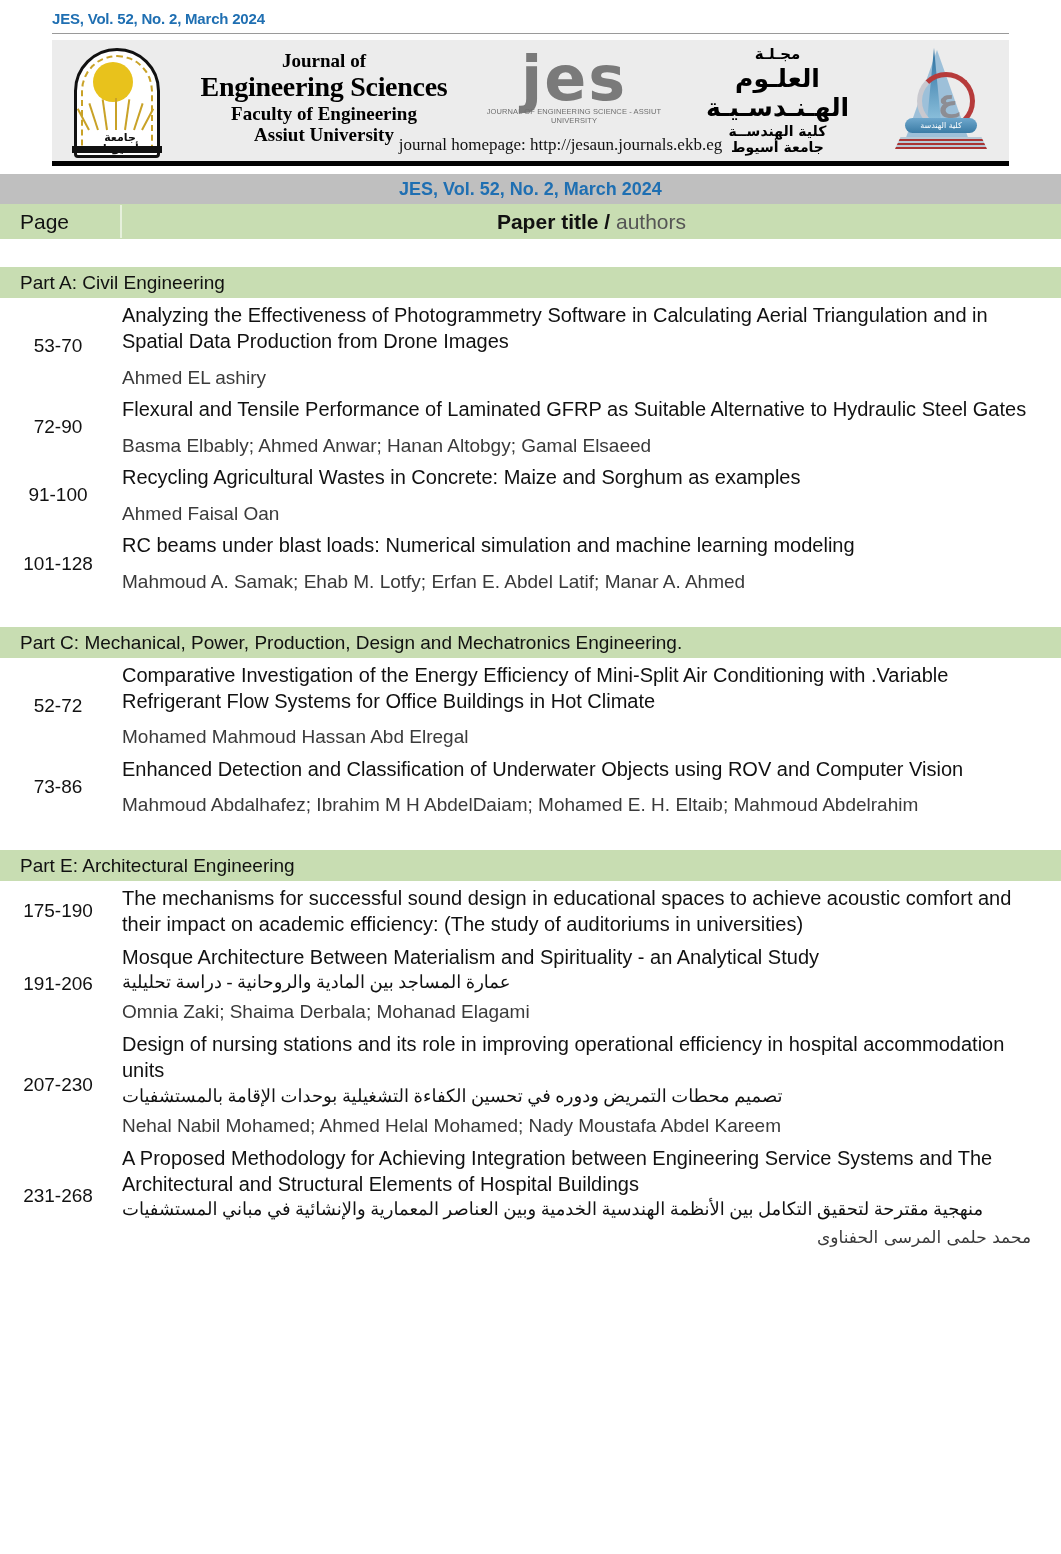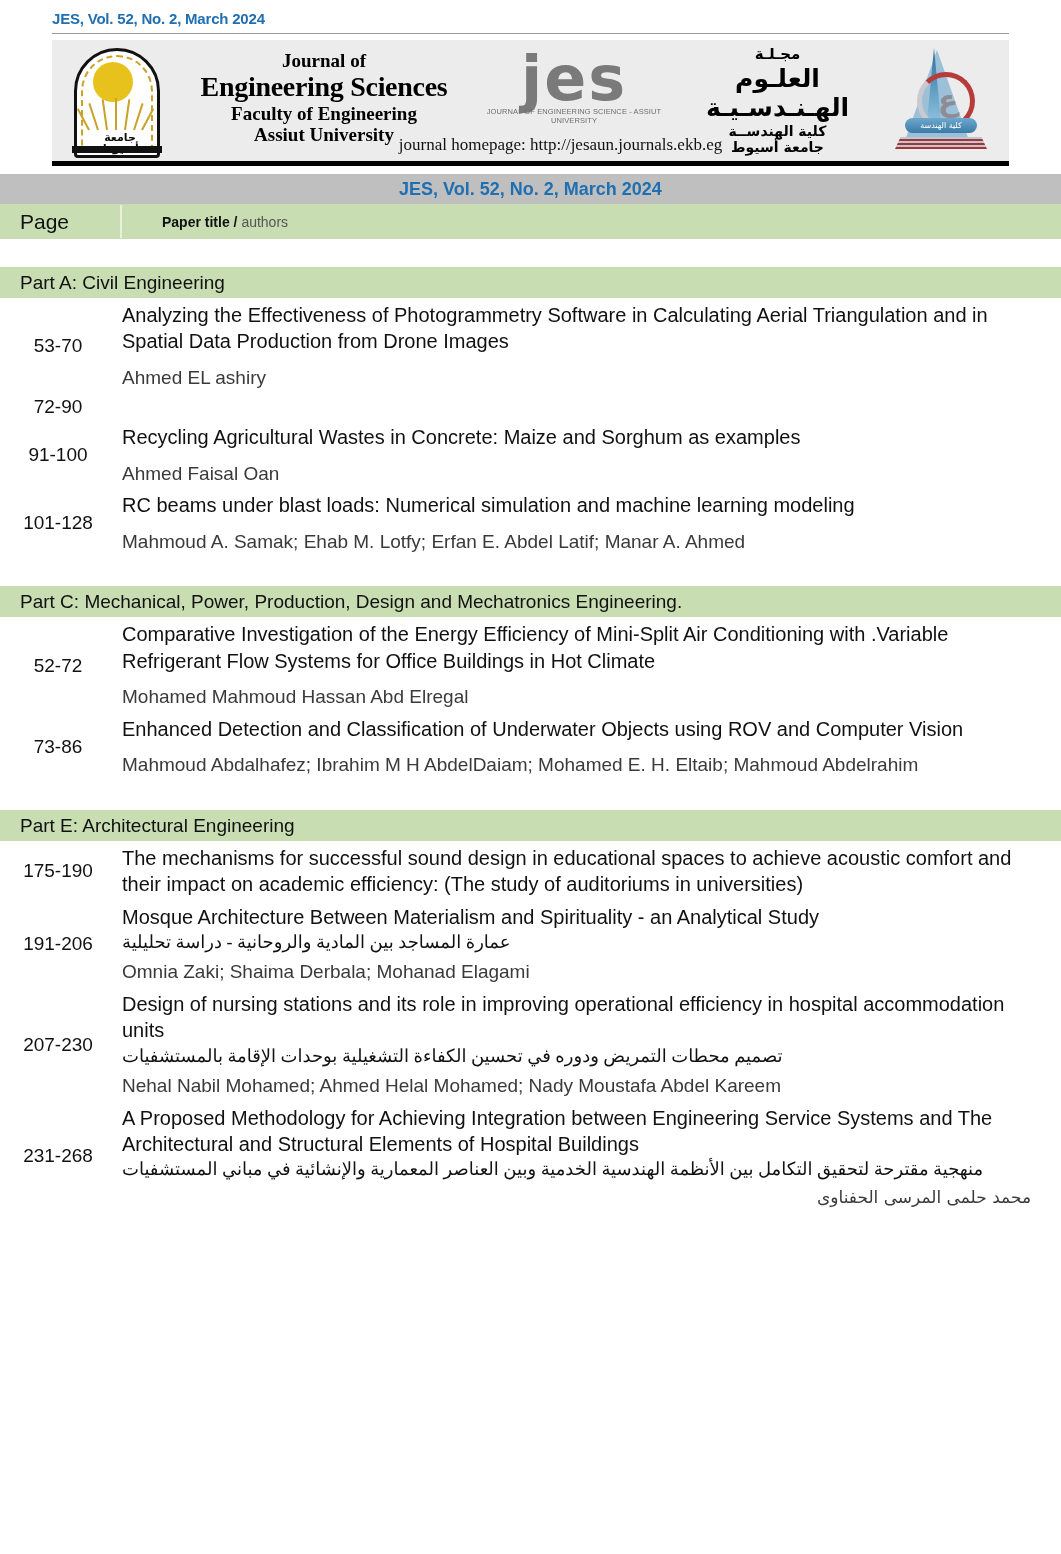--- a/index.html
+++ b/index.html
@@ -256,22 +256,22 @@
     width: 122px;
     flex: 0 0 122px;
     padding-left: 20px;
     font-size: 21px;
     color: #111;
     border-right: 2px solid #e6f0dc;
     line-height: 33px;
   }
   .col-head .title-col {
     flex: 1 1 auto;
-    text-align: left;
-    font-size: 14px;
+    text-align: center;
+    font-size: 21px;
     padding-right: 40px;
   }
   .col-head .title-col .strong { font-weight: bold; color: #111; }
   .col-head .title-col .soft { color: #555; }
 
   
   .part-band {
     background: #c8ddb2;
     height: 31px;
     line-height: 31px;
@@ -406,20 +406,24 @@
     <div class="part-band">Part A: Civil Engineering</div>
     <div class="entry">
       <div class="pg">53-70</div>
       <div class="body">
         <div class="ttl">Analyzing the Effectiveness of Photogrammetry Software in Calculating Aerial Triangulation and in Spatial Data Production from Drone Images</div>
         <div class="auth">Ahmed EL ashiry</div>
       </div>
     </div>
     <div class="entry">
       <div class="pg">72-90</div>
+      <div class="body">
+        <div class="ttl">Flexural and Tensile Performance of Laminated GFRP as Suitable Alternative to Hydraulic Steel Gates</div>
+        <div class="auth">Basma Elbably; Ahmed Anwar; Hanan Altobgy; Gamal Elsaeed</div>
+      </div>
     </div>
     <div class="entry">
       <div class="pg">91-100</div>
       <div class="body">
         <div class="ttl">Recycling Agricultural Wastes in Concrete: Maize and Sorghum as examples</div>
         <div class="auth">Ahmed Faisal Oan</div>
       </div>
     </div>
     <div class="entry">
       <div class="pg">101-128</div>

